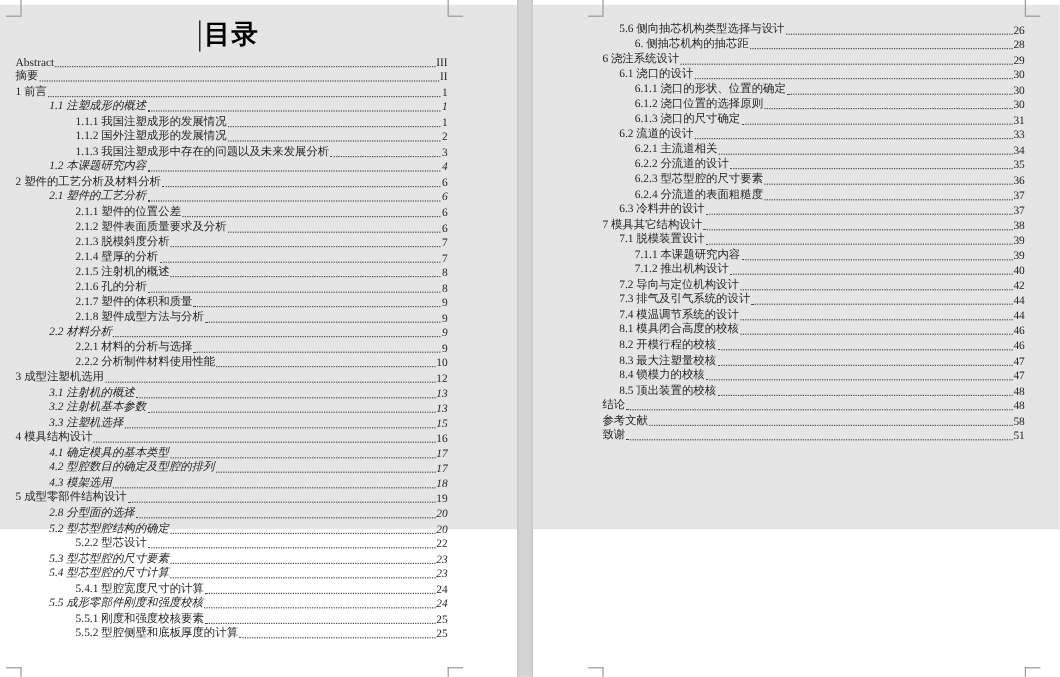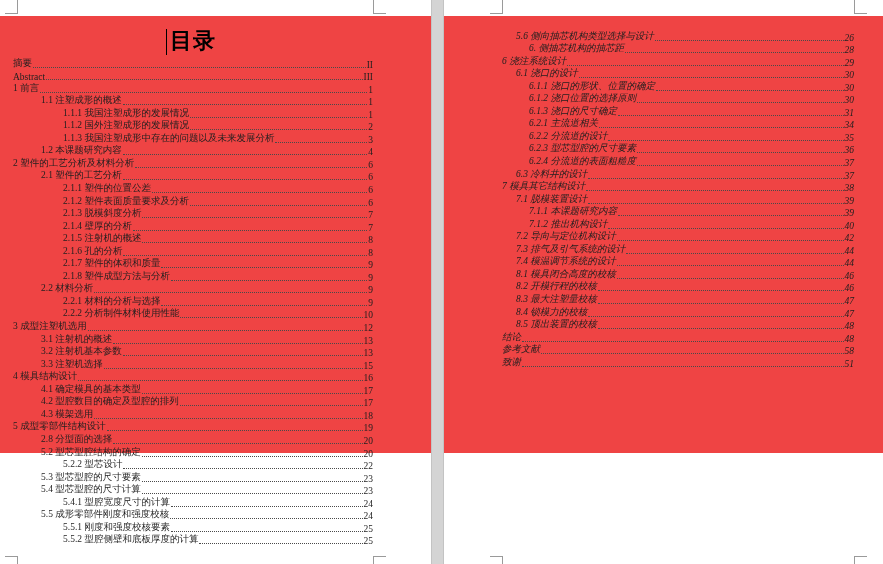--- a/index.html
+++ b/index.html
@@ -1,72 +1,72 @@
 <!DOCTYPE html>
 <html><head>
 <meta charset="utf-8">
 <style>
   html,body { margin:0; padding:0; }
   body {
     width:883px; height:564px; position:relative; overflow:hidden;
     background:#ffffff;
     font-family:"Liberation Serif","DejaVu Serif",serif;
   }
-  .page { position:absolute; top:16px; height:437px; background:#ef4444; }
+  .page { position:absolute; top:4px; height:437px; background:#e5e5e5; }
   #page-left  { left:0;   width:431px; }
   #page-right { left:444px; width:439px; }
   .page-gap {
     position:absolute; left:431px; top:0; width:13px; height:564px;
     background:#d4d4d4; border-left:1px solid #c3c3c3; border-right:1px solid #c3c3c3;
     box-sizing:border-box;
   }
   .doc-title {
     position:absolute; top:10px; left:13px; width:360px;
     text-align:center; font-size:22px; font-weight:bold; color:#000;
     font-family:"Liberation Sans","DejaVu Sans",sans-serif;
     letter-spacing:1px;
   }
   .text-cursor { position:absolute; left:166px; top:13px; width:1px; height:26px; background:#000; }
   .toc { position:absolute; }
   #toc-left  { left:13px; top:41px; width:360px; }
-  #toc-right { left:58px; top:14px; width:352px;font-style:italic; }
+  #toc-right { left:58px; top:14px; width:352px; }
   .toc-line {
     display:flex; align-items:flex-end; height:12.55px;
     font-size:9.5px; color:#1f1f1f; white-space:nowrap;
   }
-  #toc-left  .lvl1 { padding-left:28px; }
+  #toc-left  .lvl1 { padding-left:28px;font-style:italic; }
   #toc-left  .lvl2 { padding-left:50px; }
   #toc-right .lvl1 { padding-left:14px; }
   #toc-right .lvl2 { padding-left:27px;justify-content:space-between; }
   .toc-text { flex:0 0 auto; }
   .leader { flex:1 1 auto; border-bottom:1px dotted #4a4a4a; margin:0 1px 2px 1px; min-width:4px; }
   .toc-page { flex:0 0 auto; }
   .crop { position:absolute; background:#9a9a9a; }
   .crop-h { height:1px; width:13px; }
   .crop-v { width:1px;  height:13px; }
   .crop-v-s { width:1px; height:8px; }
 </style>
 </head>
 <body>
 
 <div class="page" id="page-left">
   <div class="doc-title">目录</div>
   <div class="text-cursor"></div>
   <div class="toc" id="toc-left">
 
       <div class="toc-line lvl0">
+        <span class="toc-text">Abstract</span>
+        <span class="leader"></span>
+        <span class="toc-page">III</span>
+      </div>
+
+      <div class="toc-line lvl0">
         <span class="toc-text">摘要</span>
         <span class="leader"></span>
         <span class="toc-page">II</span>
-      </div>
-
-      <div class="toc-line lvl0">
-        <span class="toc-text">Abstract</span>
-        <span class="leader"></span>
-        <span class="toc-page">III</span>
       </div>
 
       <div class="toc-line lvl0">
         <span class="toc-text">1 前言</span>
         <span class="leader"></span>
         <span class="toc-page">1</span>
       </div>
 
       <div class="toc-line lvl1">
         <span class="toc-text">1.1 注塑成形的概述</span>
@@ -327,20 +327,25 @@
         <span class="leader"></span>
         <span class="toc-page">30</span>
       </div>
 
       <div class="toc-line lvl2">
         <span class="toc-text">6.1.3 浇口的尺寸确定</span>
         <span class="leader"></span>
         <span class="toc-page">31</span>
       </div>
 
+      <div class="toc-line lvl1">
+        <span class="toc-text">6.2 流道的设计</span>
+        <span class="leader"></span>
+        <span class="toc-page">33</span>
+      </div>
 
       <div class="toc-line lvl2">
         <span class="toc-text">6.2.1 主流道相关</span>
         <span class="leader"></span>
         <span class="toc-page">34</span>
       </div>
 
       <div class="toc-line lvl2">
         <span class="toc-text">6.2.2 分流道的设计</span>
         <span class="leader"></span>

